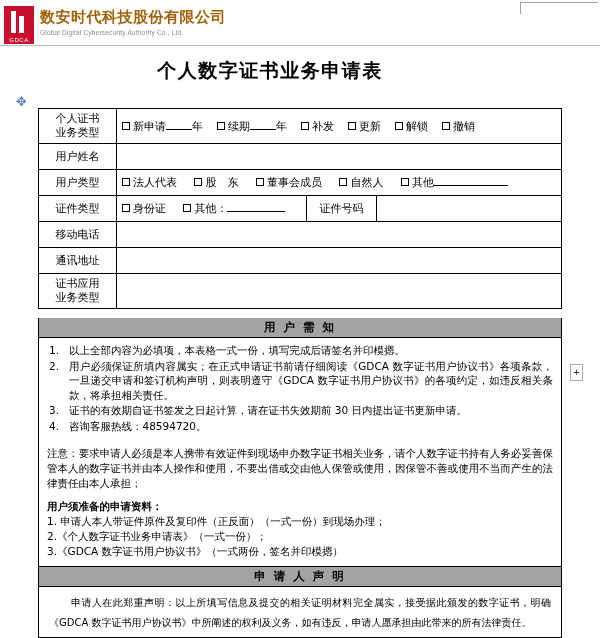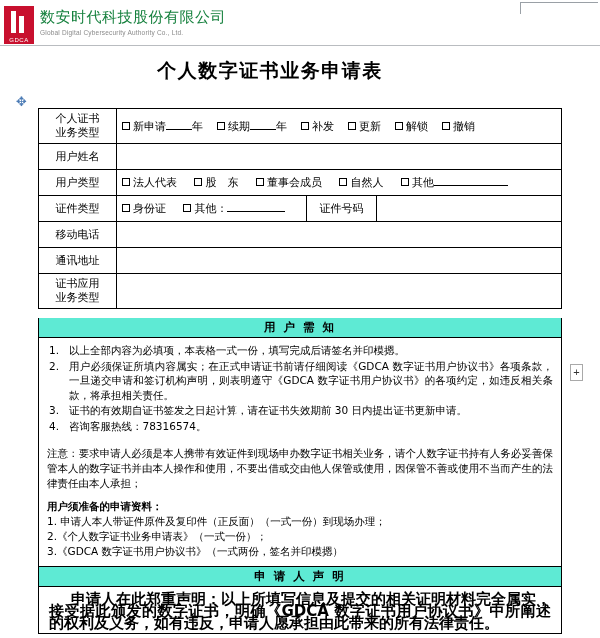--- a/index.html
+++ b/index.html
@@ -46,22 +46,22 @@
     bottom: 1px; left: 0; right: 0;
     text-align: center;
     color: #fff;
     font-size: 6px;
     letter-spacing: .5px;
     font-family: "Liberation Sans", sans-serif;
   }
   #logo-text { padding-top: 2px; }
   #logo-cn {
     font-size: 15px;
-    font-weight: normal;
-    color: #15803d;
+    font-weight: bold;
+    color: #a16207;
     letter-spacing: .5px;
     line-height: 18px;
     font-family: "DejaVu Sans", sans-serif;
   }
   #logo-en {
     font-size: 6.5px;
     color: #8a8a8a;
     letter-spacing: .2px;
     line-height: 10px;
     margin-top: 2px;
@@ -155,21 +155,21 @@
   .ul { display: inline-block; border-bottom: 1px solid #000; min-width: 26px; height: 11px; }
   .ul.wide { min-width: 74px; }
   .ul.mid { min-width: 58px; }
   .row-h { height: 26px; }
   .row-tall { height: 32px; }
 
   
   .section-bar {
     border: 1px solid #000;
     border-top: none;
-    background: #5eead4;
+    background: #a3a3a3;
     text-align: center;
     font-weight: bold;
     font-size: 11.5px;
     letter-spacing: 2px;
     padding: 2px 0;
     font-family: "DejaVu Sans", sans-serif;
   }
   #notice-wrap {
     position: absolute;
     top: 318px; left: 38px; width: 524px;
@@ -215,24 +215,24 @@
     font-family: "DejaVu Sans", sans-serif;
   }
 
   
   #decl-body {
     border: 1px solid #000;
     border-top: none;
     padding: 6px 10px 4px 10px;
   }
   .decl-p {
-    font-size: 15px;
-    line-height: 12px;
+    font-size: 10px;
+    line-height: 20px;
     text-align: justify;
-    font-weight: bold;
+    font-weight: normal;
     text-indent: 22px;
     font-family: "DejaVu Sans", sans-serif;
   }
 </style>
 </head>
 <body>
 
 <div id="rule-top"></div>
 <div id="rule-left-v"></div>
 
@@ -339,21 +339,21 @@
       <li>
         <span class="num">2.</span>
         <span>用户必须保证所填内容属实；在正式申请证书前请仔细阅读《GDCA 数字证书用户协议书》各项条款，一旦递交申请和签订机构声明，则表明遵守《GDCA 数字证书用户协议书》的各项约定，如违反相关条款，将承担相关责任。</span>
       </li>
       <li>
         <span class="num">3.</span>
         <span>证书的有效期自证书签发之日起计算，请在证书失效期前 30 日内提出证书更新申请。</span>
       </li>
       <li>
         <span class="num">4.</span>
-        <span>咨询客服热线：78316574。</span>
+        <span>咨询客服热线：48594720。</span>
       </li>
     </ol>
 
     <div class="warn">注意：要求申请人必须是本人携带有效证件到现场申办数字证书相关业务，请个人数字证书持有人务必妥善保管本人的数字证书并由本人操作和使用，不要出借或交由他人保管或使用，因保管不善或使用不当而产生的法律责任由本人承担；</div>
 
     <div class="mat-title">用户须准备的申请资料：</div>
     <div class="mat-line">1. 申请人本人带证件原件及复印件（正反面）（一式一份）到现场办理；</div>
     <div class="mat-line">2.《个人数字证书业务申请表》（一式一份）；</div>
     <div class="mat-line">3.《GDCA 数字证书用户协议书》（一式两份，签名并印模摁）</div>
   </div>

